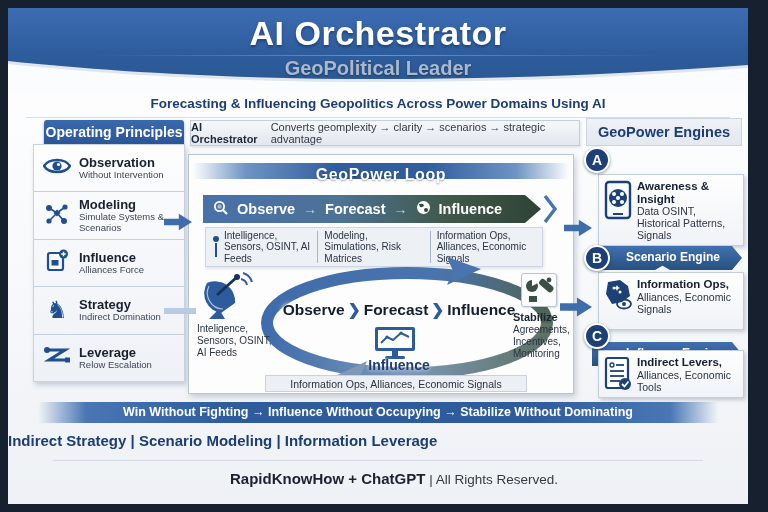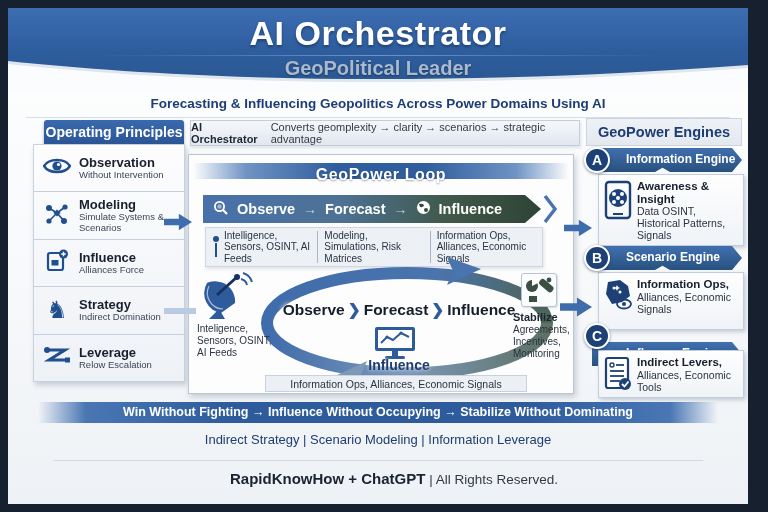--- a/index.html
+++ b/index.html
@@ -104,22 +104,22 @@
                  border:1px solid #c3cedd; box-shadow:2px 2px 4px rgba(60,80,110,.25);
                  display:flex; gap:5px; padding:5px 4px 4px 5px; }
   .engine-icon { width:28px; min-width:28px; }
   .engine-title { font-size:11.5px; font-weight:bold; color:#16202e; line-height:12.5px; }
   .engine-detail { font-size:10.5px; color:#2a3442; line-height:12px; }
 
   
   .bottom-banner { position:absolute; left:30px; top:394px; width:680px; height:21px;
                    background:linear-gradient(90deg,rgba(232,237,244,0) 0%,#4a77b4 7%,#2d5b9c 28%,#2d5b9c 72%,#4a77b4 93%,rgba(232,237,244,0) 100%);
                    color:#fff; font-size:12.5px; font-weight:bold; text-align:center; line-height:21px; }
-  .bottom-tagline { position:absolute; left:0; top:424px; width:100%; text-align:center;
-                    color:#1d3d73; font-size:13px; font-weight:normal; }
+  .bottom-tagline { position:absolute; left:0; top:424px; width:100%; 
+                    color:#1d3d73; font-size:15px; font-weight:bold; }
   .bottom-rule { position:absolute; left:45px; right:45px; top:452px; height:1px; background:#d3dae4; }
   .footer { position:absolute; left:0; top:462px; width:100%; text-align:center; color:#333a45; font-size:13.5px; }
   .footer b { color:#1b2330; font-size:15px;margin-left:32px; }
 </style>
 </head>
 <body>
 
 <div class="frame">
 <div class="page">
 
@@ -324,21 +324,20 @@
         <polygon points="0,6 18,6 18,0 34,10 18,20 18,14 0,14" fill="#3f6cab"></polygon>
       </svg>
   <svg class="conn" style="left:556px;top:210px" width="28" height="20" viewBox="0 0 34 20">
         <polygon points="0,6 18,6 18,0 34,10 18,20 18,14 0,14" fill="#3f6cab"></polygon>
       </svg>
   <svg class="conn" style="left:552px;top:288px" width="32" height="22" viewBox="0 0 34 20">
         <polygon points="0,6 18,6 18,0 34,10 18,20 18,14 0,14" fill="#3f6cab"></polygon>
       </svg>
   <div class="conn" style="left:156px;top:300px;width:32px;height:6px;background:#b9cbe2"></div>
 
-  <div class="engine-header" style="top:140px"><span>Information Engine</span></div>
   <div class="engine-badge" style="top:139px">A</div>
   <div class="engine-body" style="top:166px;height:72px">
     <span class="engine-icon">
       <svg width="28" height="40" viewBox="0 0 28 40">
             <rect x="2" y="2" width="24" height="36" rx="3" fill="none" stroke="#1d4176" stroke-width="2.4"></rect>
             <circle cx="14" cy="18" r="9" fill="#1d4176"></circle>
             <circle cx="14" cy="18" r="2" fill="#fff"></circle>
             <circle cx="10" cy="14" r="2" fill="#fff"></circle>
             <circle cx="18" cy="14" r="2" fill="#fff"></circle>
             <circle cx="10" cy="22" r="2" fill="#fff"></circle>

